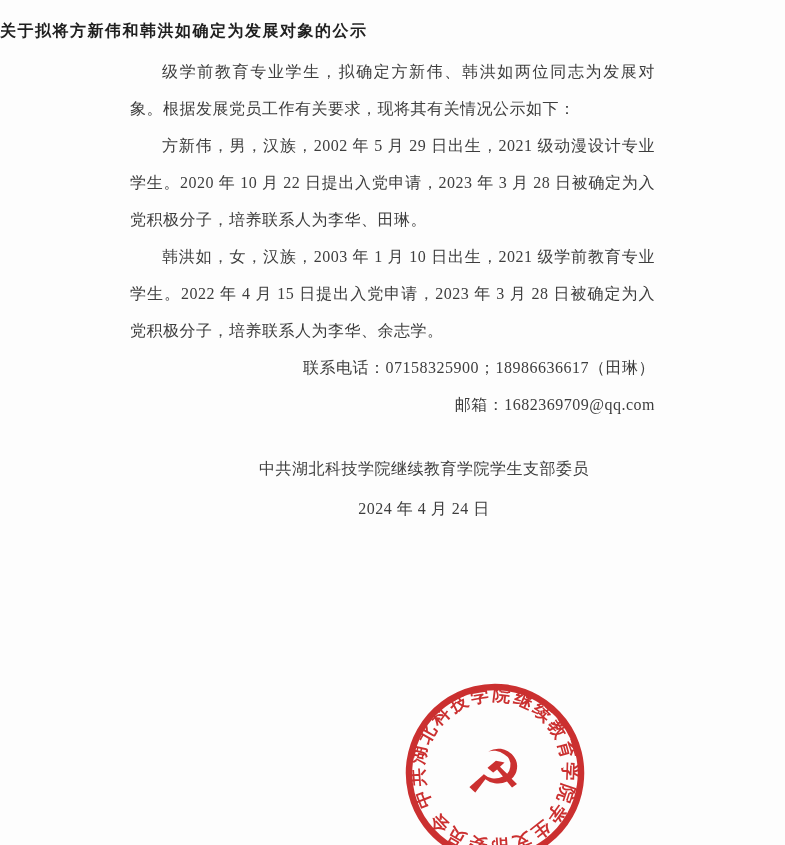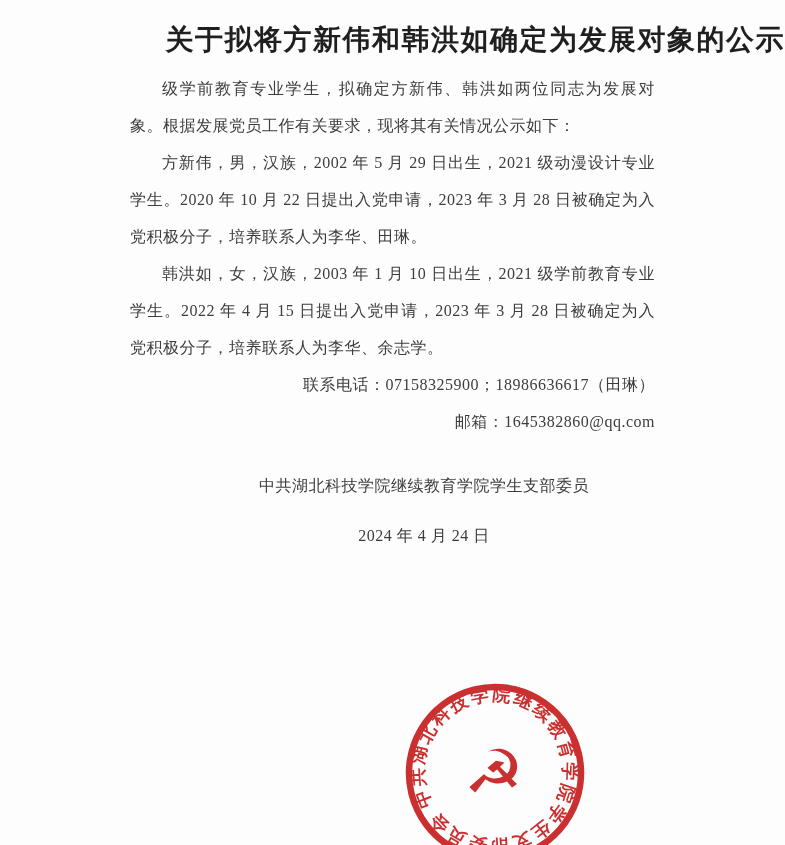--- a/index.html
+++ b/index.html
@@ -8,24 +8,24 @@
     width: 785px;
     height: 845px;
     background: #fdfdfd;
     overflow: hidden;
     font-family: "Liberation Serif", "DejaVu Serif", serif;
     color: #3d3d3d;
   }
   .doc-title {
     margin: 0;
     padding-top: 21px;
-    text-align: right;
+    text-align: left;
     font-family: "Liberation Sans", "DejaVu Sans", sans-serif;
     font-weight: bold;
-    font-size: 28px;
+    font-size: 16px;
     letter-spacing: 1.5px;
     color: #1f1f1f;
   }
   .doc-body {
     margin: 11px 130px 0 130px;
     font-size: 16px;
     letter-spacing: 0.5px;
     line-height: 37px;
     text-align: justify;
   }
@@ -39,21 +39,21 @@
   }
   .sig-block {
     margin-top: 34px;
     margin-left: 126px;
     width: 336px;
     text-align: center;
     line-height: 24px;
     position: relative;
     z-index: 1;
   }
-  .sig-date { margin-top: 26px; }
+  .sig-date { margin-top: 16px; }
   .seal {
     position: absolute;
     left: 400px;
     top: 678px;
     z-index: 2;
     mix-blend-mode: multiply;
     opacity: 0.93;
   }
 </style>
 </head>
@@ -63,21 +63,21 @@
 
   <h1 class="doc-title">关于拟将方新伟和韩洪如确定为发展对象的公示</h1>
 
   <div class="doc-body">
     <p>级学前教育专业学生，拟确定方新伟、韩洪如两位同志为发展对象。根据发展党员工作有关要求，现将其有关情况公示如下：</p>
     <p>方新伟，男，汉族，2002 年 5 月 29 日出生，2021 级动漫设计专业学生。2020 年 10 月 22 日提出入党申请，2023 年 3 月 28 日被确定为入党积极分子，培养联系人为李华、田琳。</p>
     <p>韩洪如，女，汉族，2003 年 1 月 10 日出生，2021 级学前教育专业学生。2022 年 4 月 15 日提出入党申请，2023 年 3 月 28 日被确定为入党积极分子，培养联系人为李华、余志学。</p>
 
     <div class="contact">
       <p>联系电话：07158325900；18986636617（田琳）</p>
-      <p>邮箱：1645382860@qq.com</p>
+      <p>邮箱：1682369709@qq.com</p>
     </div>
 
     <div class="sig-block">
       <div>中共湖北科技学院继续教育学院学生支部委员</div>
       <div class="sig-date">2024 年 4 月 24 日</div>
     </div>
   </div>
 
   <svg class="seal" width="190" height="190" viewBox="0 0 190 190" aria-hidden="true">
     <g transform="rotate(8 95 95)">

